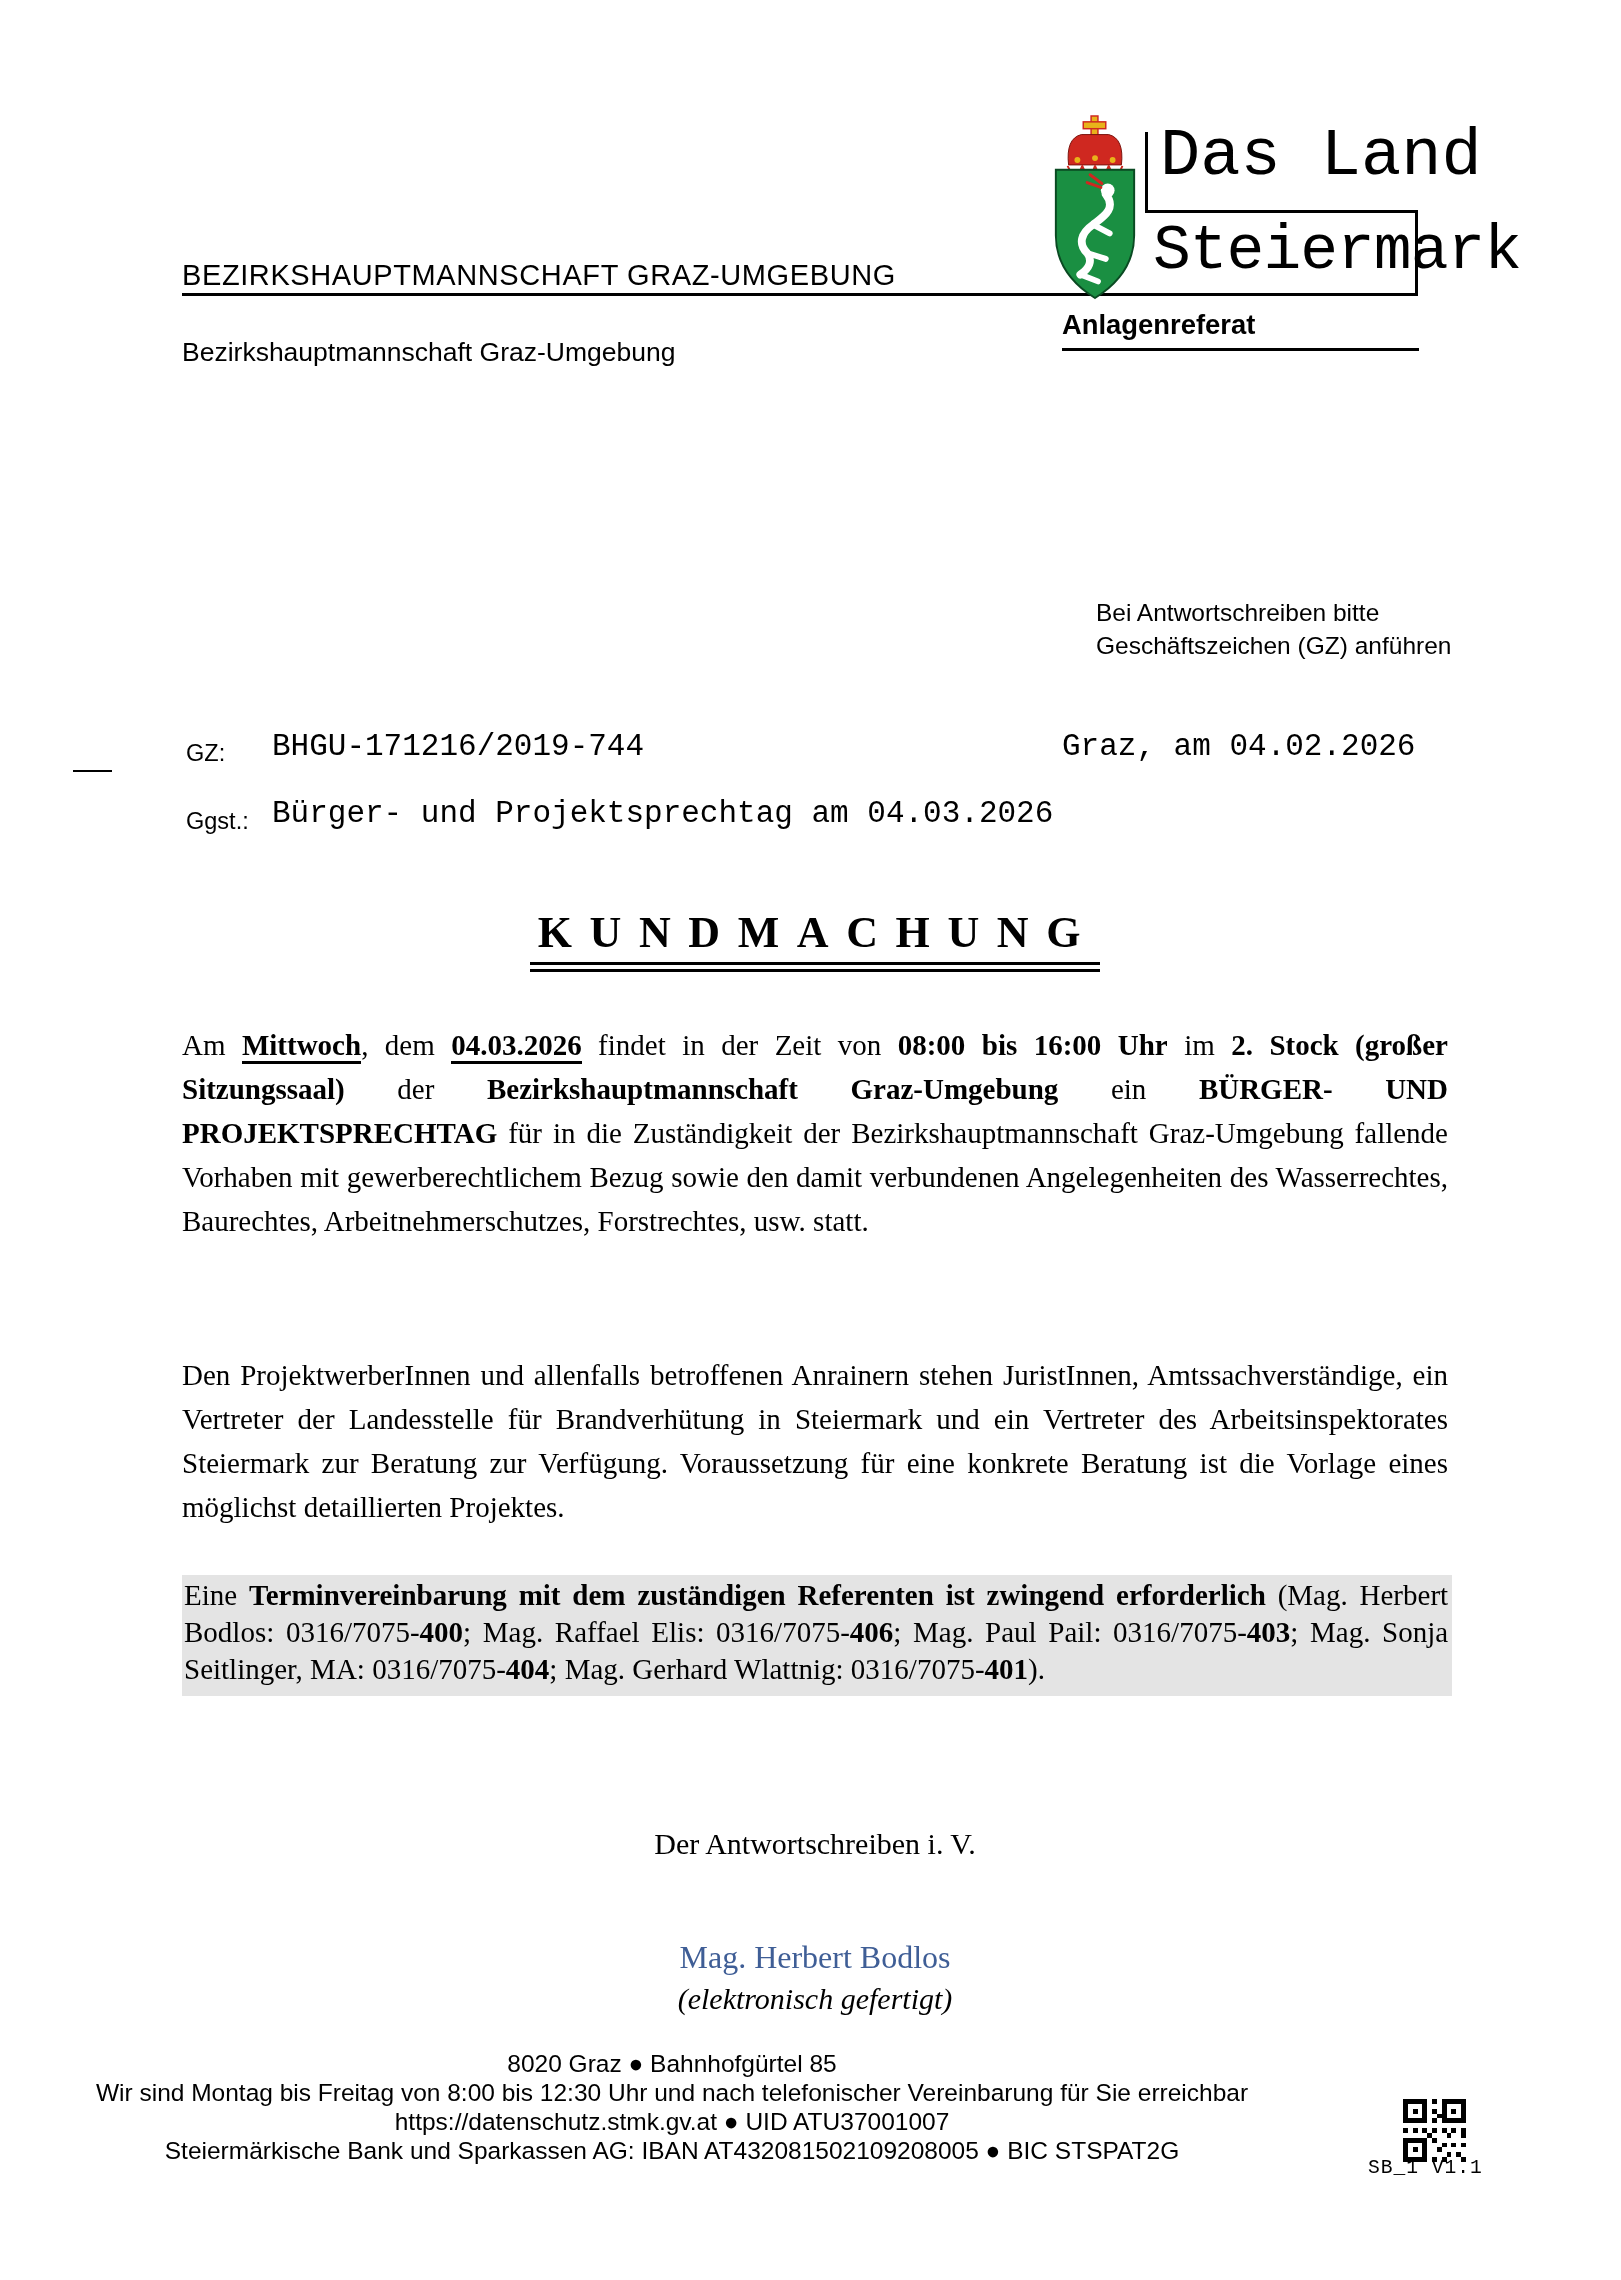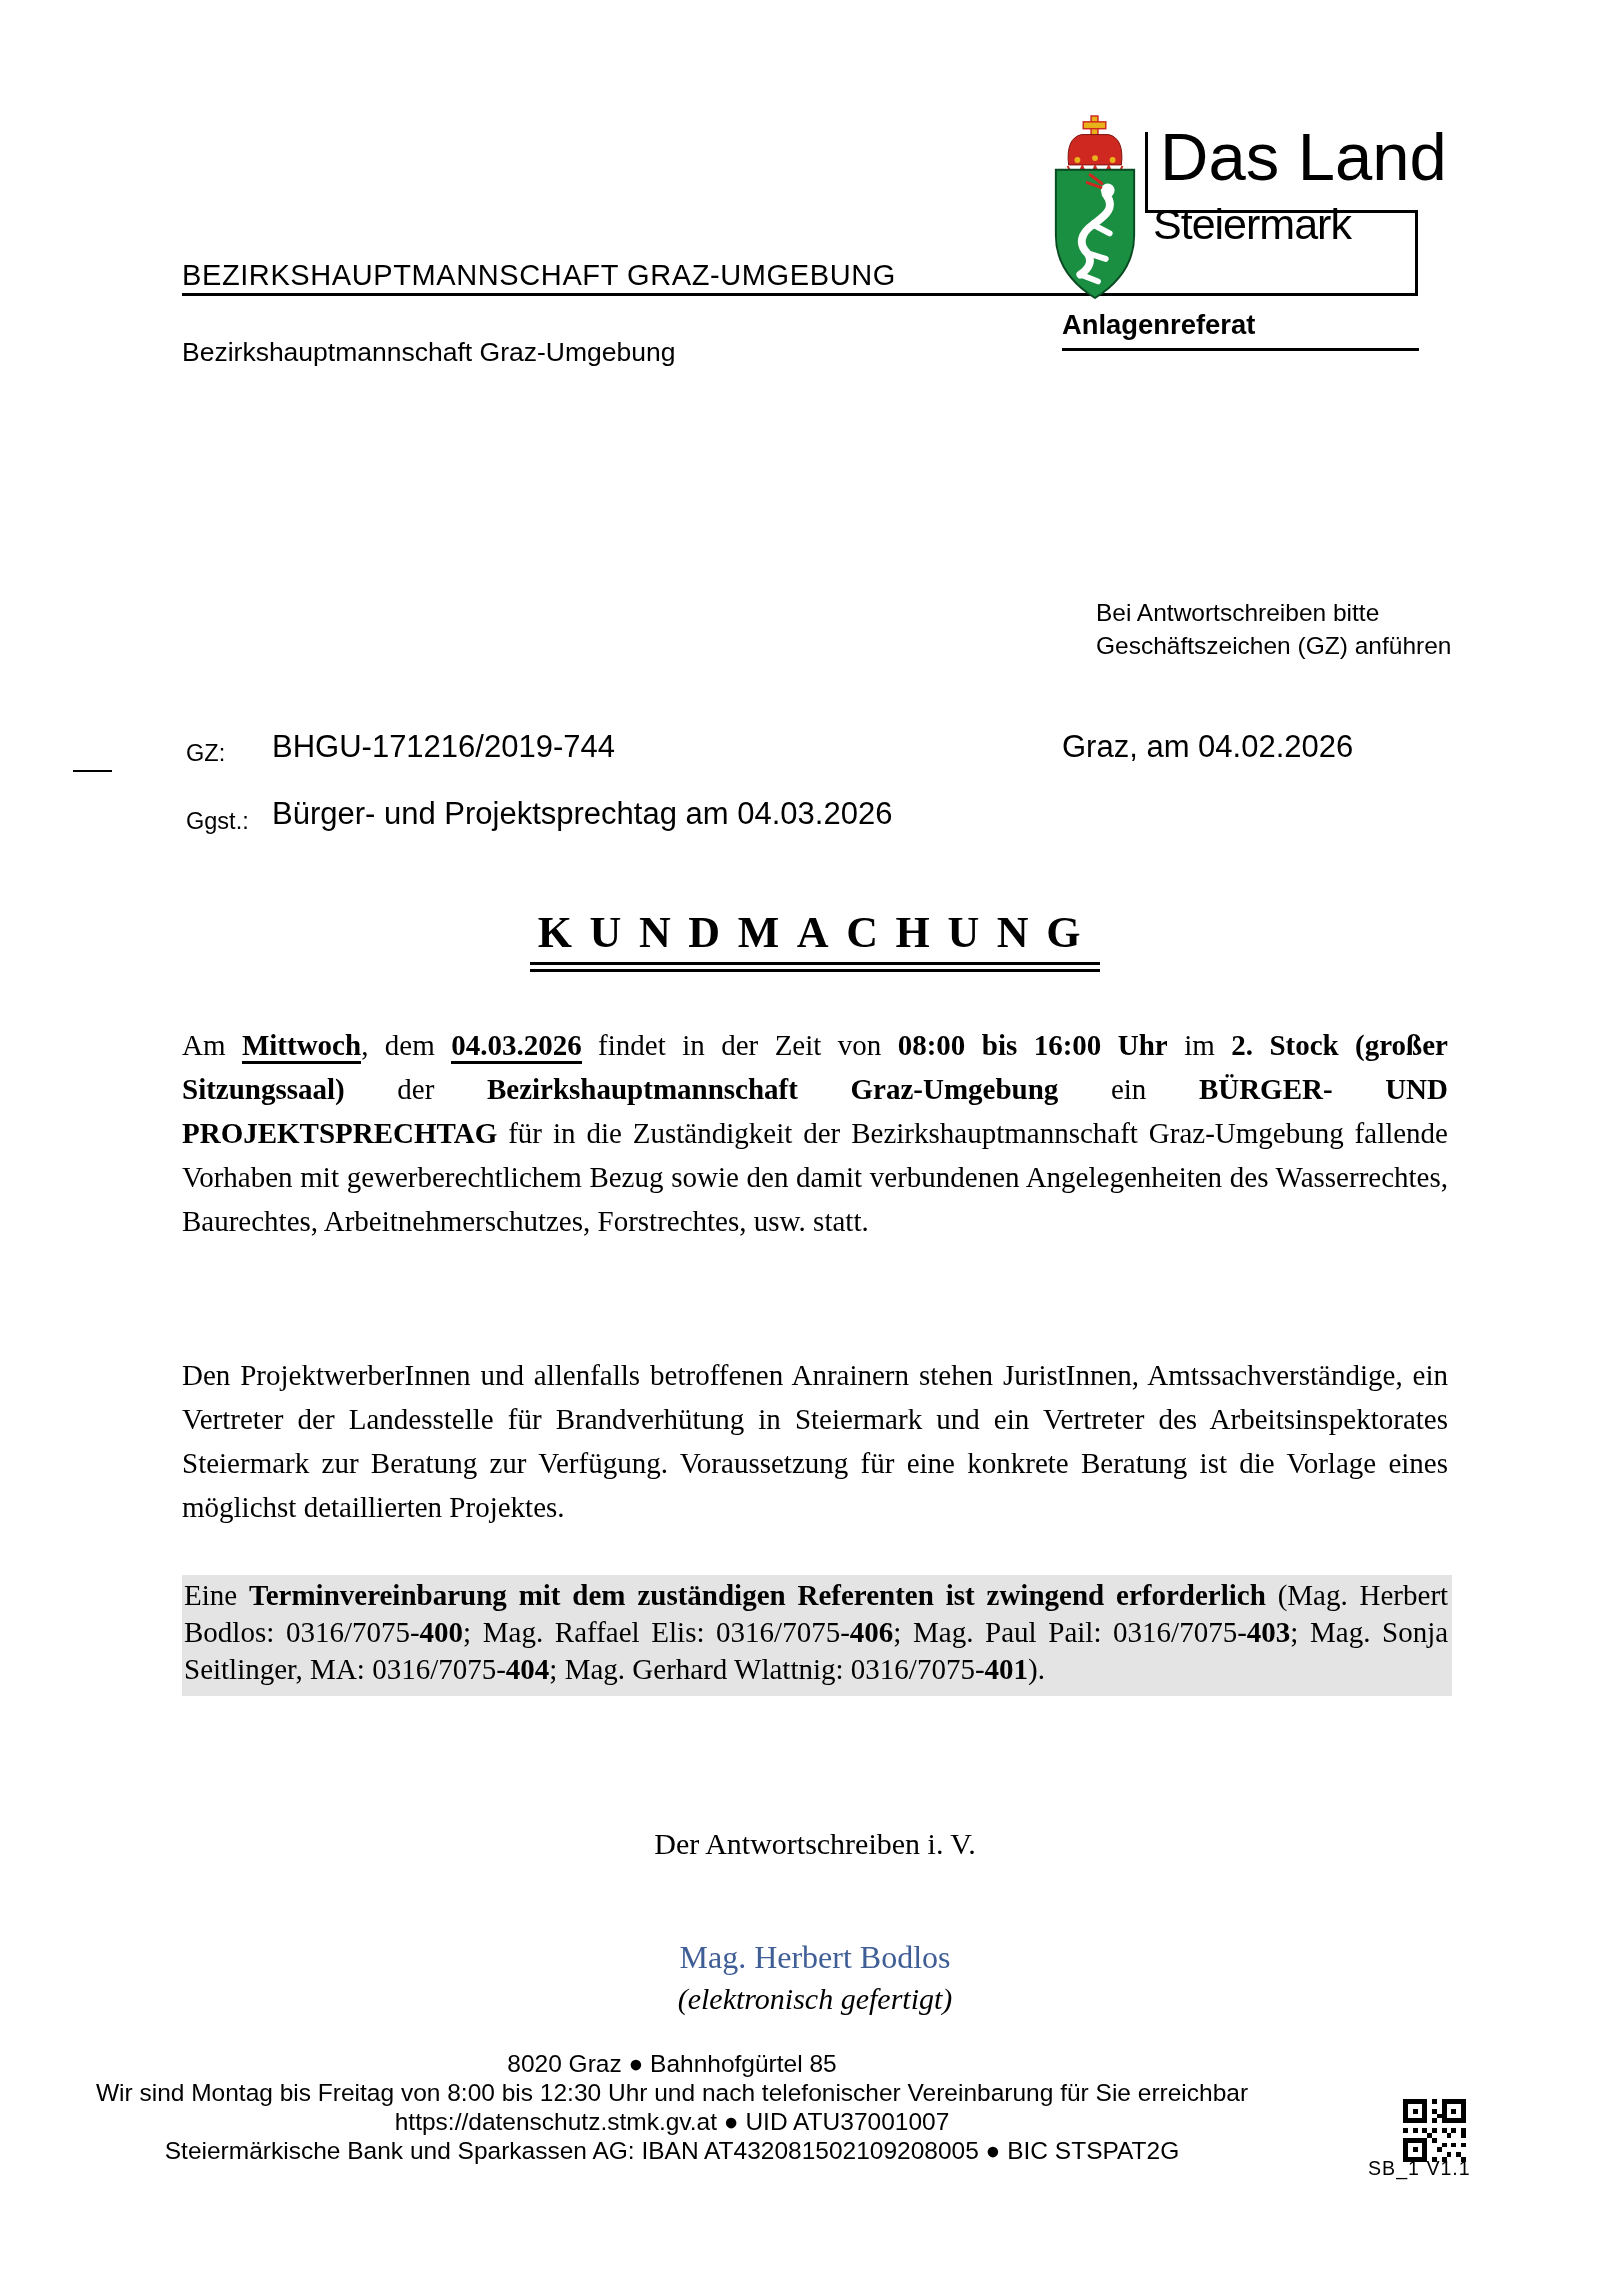--- a/index.html
+++ b/index.html
@@ -15,33 +15,33 @@
     position:relative;
     width:1621px;height:2281px;
     background:#fff;
     margin:0 auto;
     overflow:hidden;
     color:var(--ink);
     font-family:"Liberation Serif", serif;
   }
   .abs{position:absolute;}
   .sans{font-family:"Liberation Sans", sans-serif;}
-  .serif{font-family:Liberation Sans, sans-serif;}
+  .serif{font-family:Liberation Mono, monospace;}
   .pre{white-space:pre-wrap;}
 
   
   .org-caps{left:182px;top:259px;font-size:29px;letter-spacing:0.6px;}
   .rule-main{left:182px;top:293px;width:1236px;height:2.9px;background:#000;}
   .org-sub{left:182px;top:337px;font-size:26.5px;}
 
   .logo-vline1{left:1145px;top:132px;width:2.9px;height:80px;background:#000;}
   .logo-hline{left:1145px;top:210px;width:273px;height:2.9px;background:#000;}
   .logo-vline2{left:1415px;top:210px;width:2.9px;height:86px;background:#000;}
   .logo-line1{left:1160px;top:123px;font-size:67px;line-height:1;}
-  .logo-line2{left:1153px;top:203px;font-size:43px;line-height:1;letter-spacing:-1px;}
+  .logo-line2{left:1153px;top:220px;font-size:63px;line-height:1;letter-spacing:-1px;}
   .shield{left:1049px;top:114px;width:92px;height:186px;}
 
   .dept{left:1062px;top:309px;font-size:27.4px;font-weight:bold;}
   .dept-rule{left:1062px;top:348px;width:357px;height:2.9px;background:#000;}
 
   .contact{left:1062px;top:414px;font-size:24.5px;line-height:37px;}
   .contact-note{left:1096px;top:596px;font-size:24.5px;line-height:33px;}
 
   
   .gz-label{left:186px;top:740px;font-size:23.5px;}

